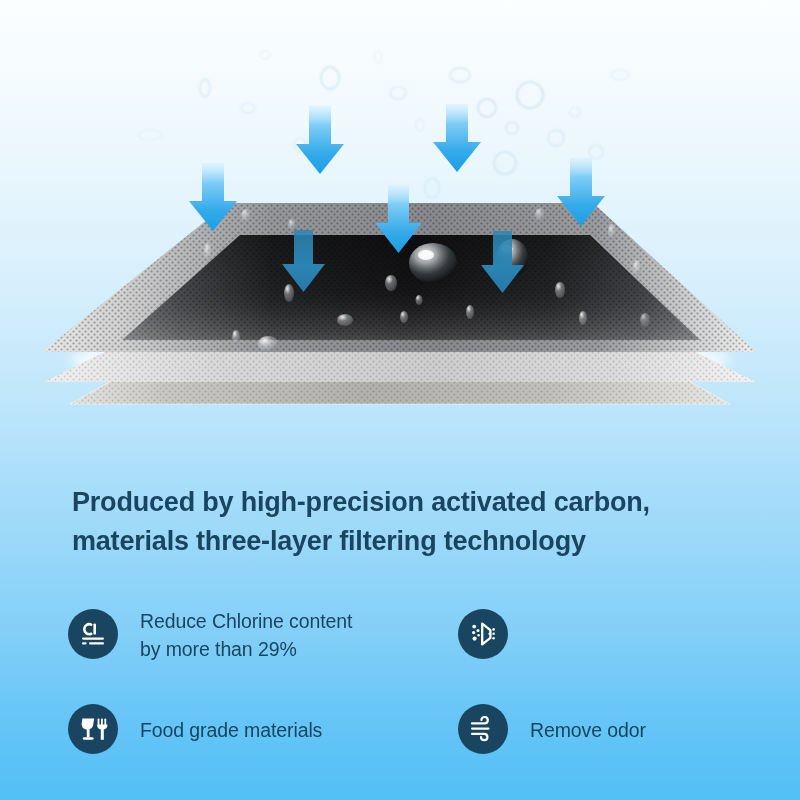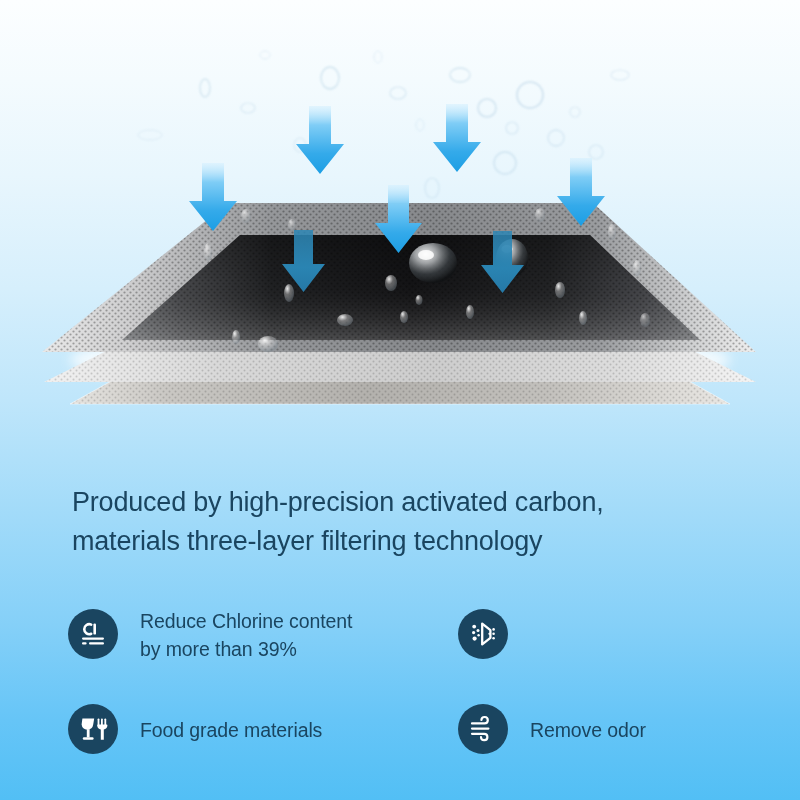--- a/index.html
+++ b/index.html
@@ -40,21 +40,21 @@
   .hero svg { display: block; }
 
   
   .headline {
     position: absolute;
     left: 72px;
     top: 483px;
     width: 660px;
     color: #1a4560;
     font-size: 27px;
-    font-weight: normal;
+    font-weight: bold;
     line-height: 1.45;
     letter-spacing: -0.2px;
   }
   .headline .line { display: block; white-space: nowrap; }
 
   
   .features {
     position: absolute;
     left: 68px;
     top: 585px;
@@ -301,21 +301,21 @@
 
           <rect x="15.4" y="4.4" width="2.6" height="11.2" rx="1.2" fill="#ffffff"></rect>
 
           <rect x="4" y="18.4" width="22" height="2.3" rx="1.1" fill="#ffffff"></rect>
           <rect x="4" y="23.2" width="4.6" height="2.3" rx="1.1" fill="#ffffff"></rect>
           <rect x="11" y="23.2" width="15" height="2.3" rx="1.1" fill="#ffffff"></rect>
         </svg>
       </div>
       <div class="feature-text">
         <span class="ln">Reduce Chlorine content</span>
-        <span class="ln">by more than 39%</span>
+        <span class="ln">by more than 29%</span>
       </div>
     </div>
 
     <div class="feature">
       <div class="badge">
         <svg width="30" height="30" viewBox="0 0 30 30">
 
           <path d="M14.2 4.6 L22.4 11.2 L22.4 18.8 L14.2 25.4 Z" fill="none" stroke="#ffffff" stroke-width="2.3" stroke-linejoin="round"></path>
 
           <circle cx="6.2" cy="7.6" r="1.9" fill="#ffffff"></circle>

